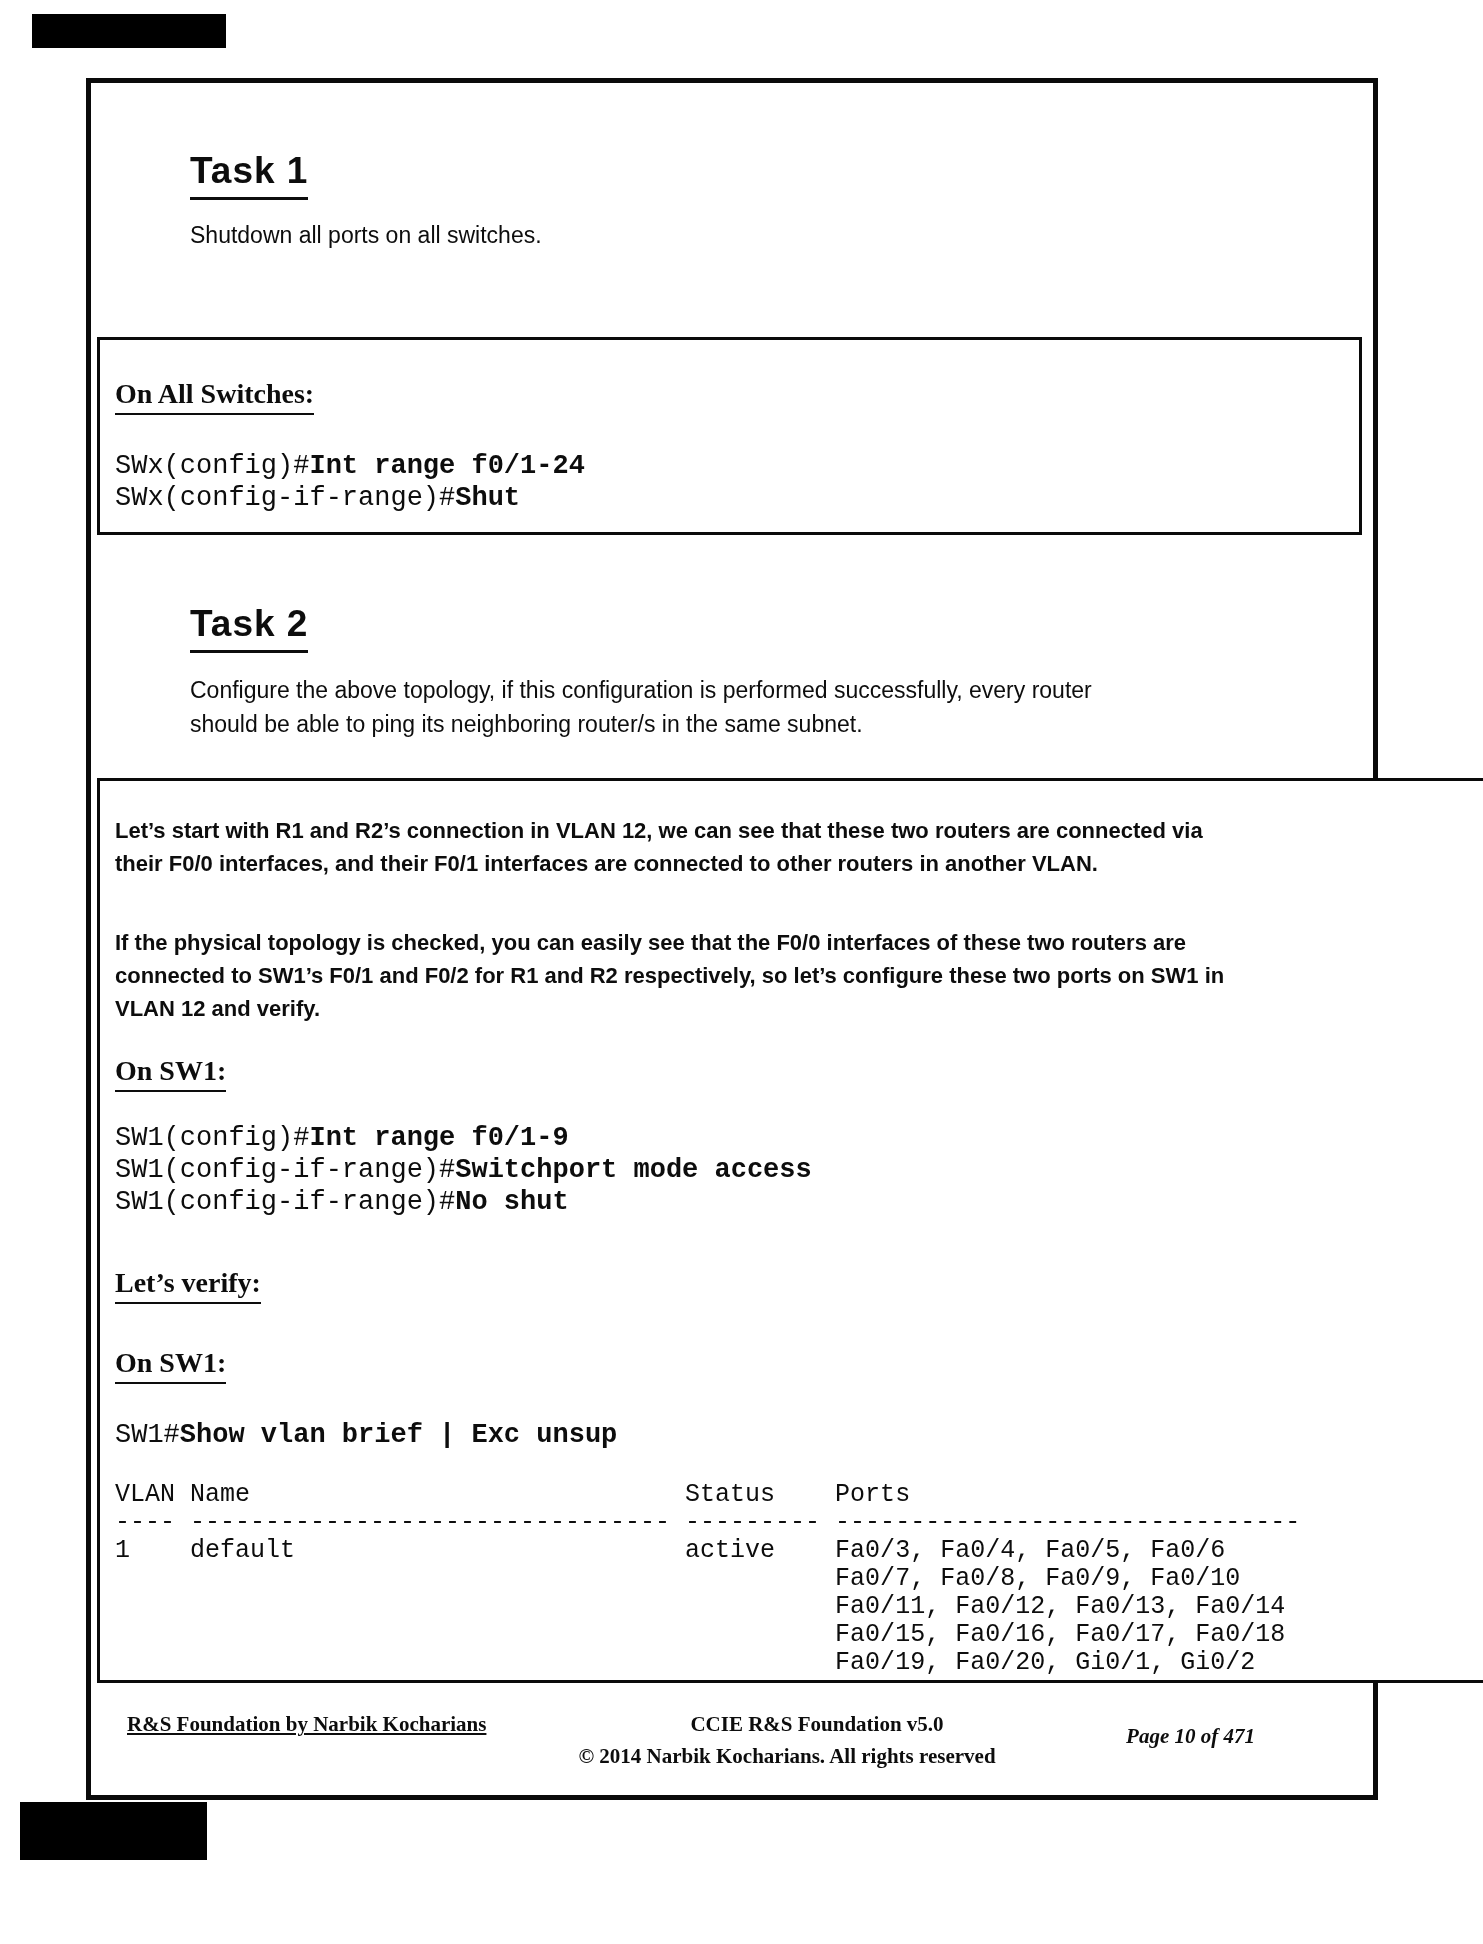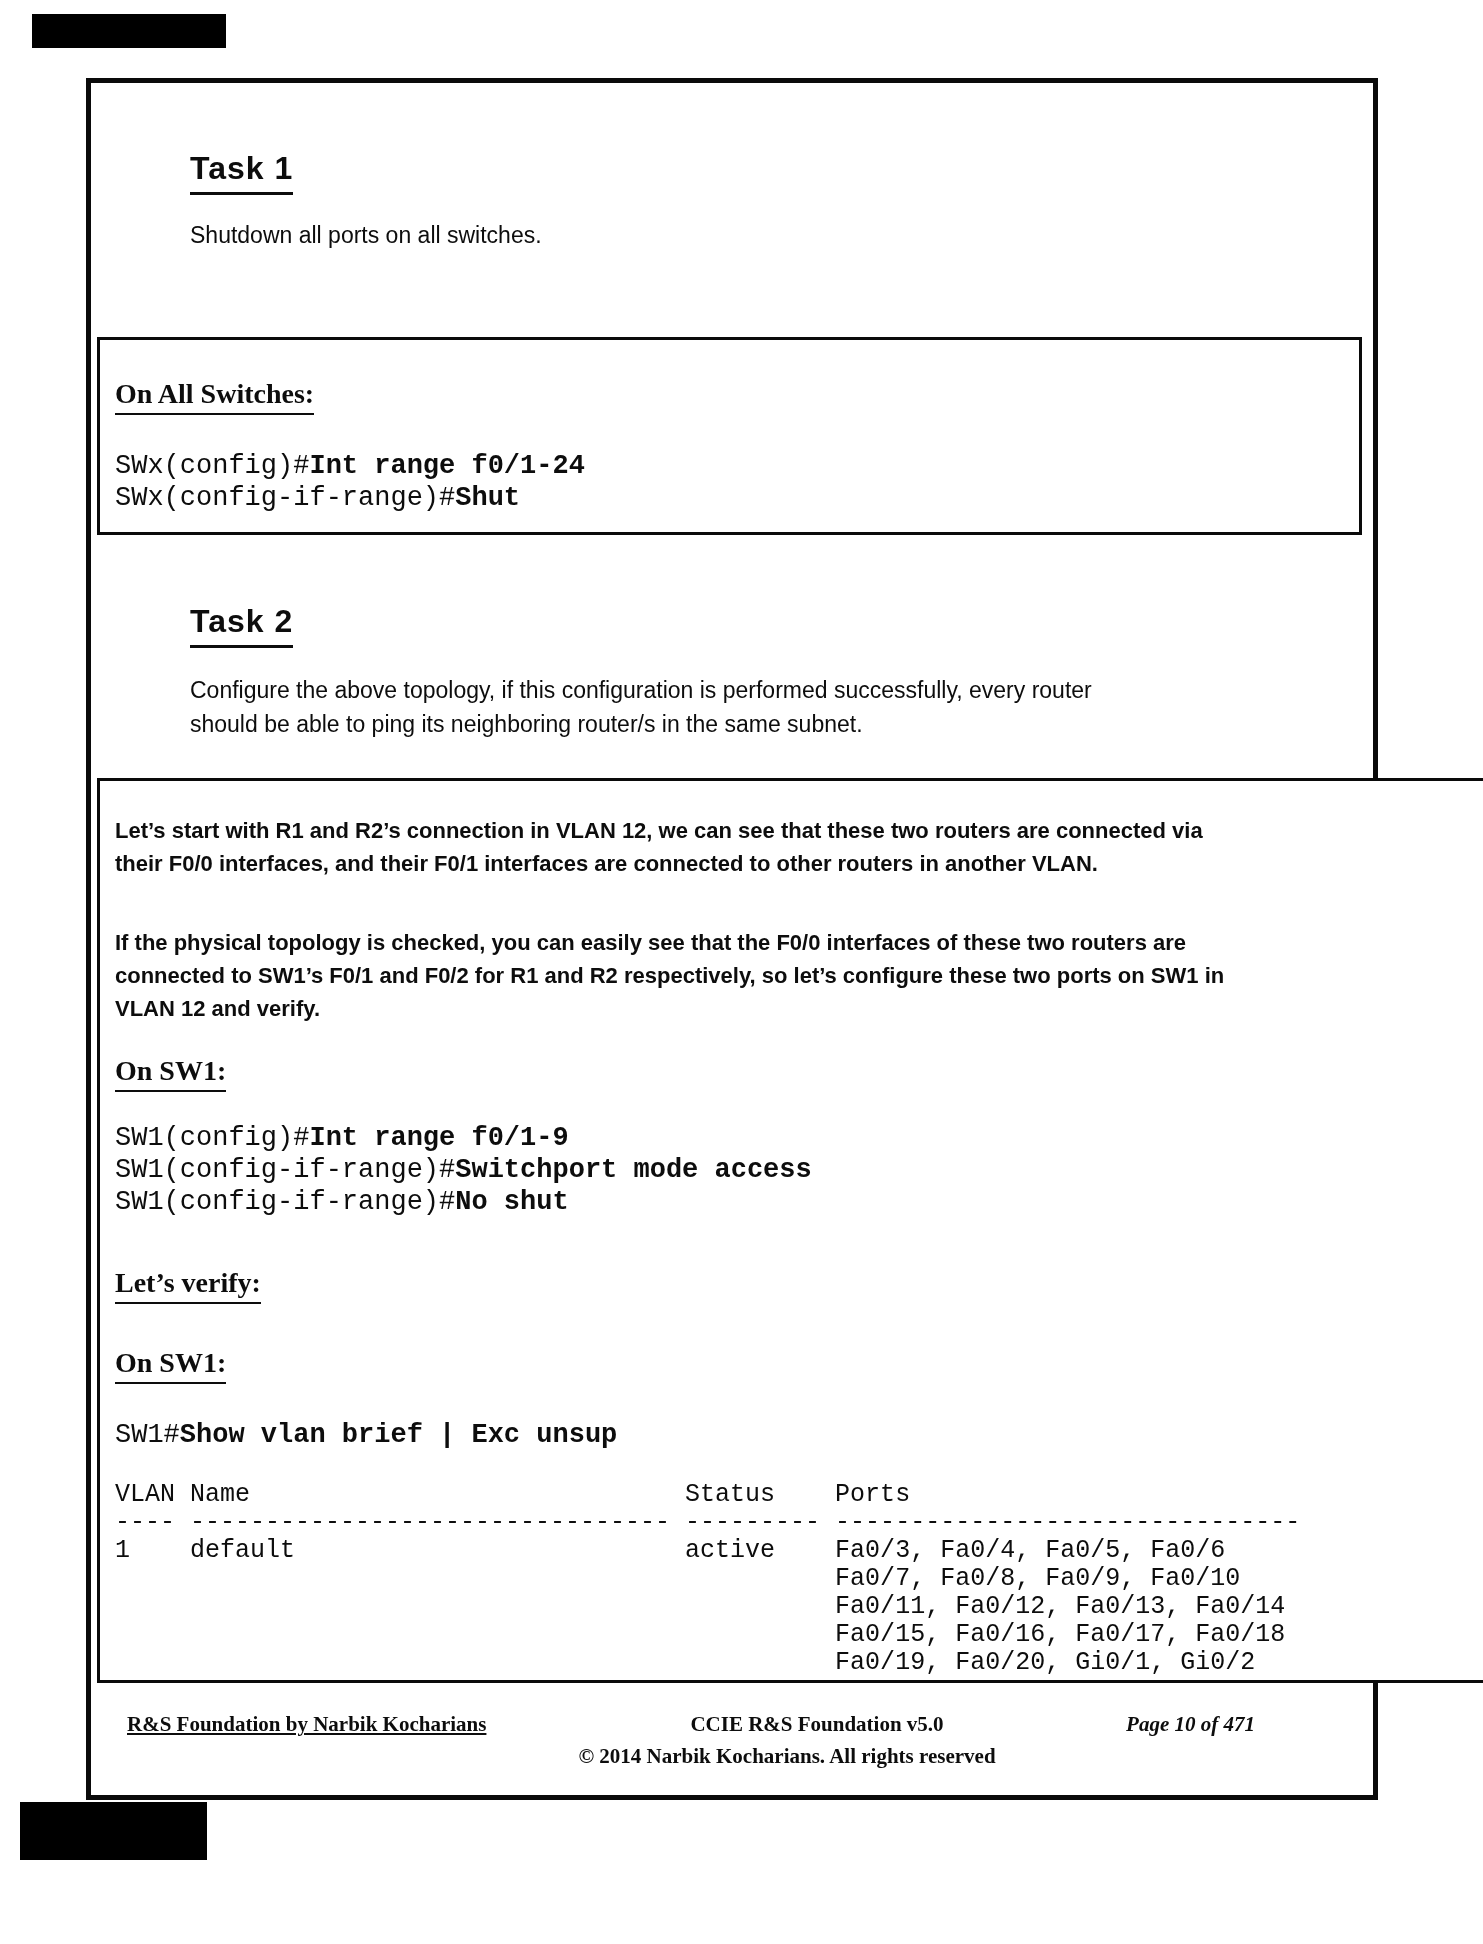--- a/index.html
+++ b/index.html
@@ -8,21 +8,21 @@
          font-family:"Liberation Sans", sans-serif; color:#0d0d0d; }
   .page { position:absolute; inset:0; background:#ffffff; overflow:hidden; }
 
   .redact { position:absolute; background:#000000; }
   .redact-top    { left:32px;  top:14px;   width:194px; height:34px; }
   .redact-bottom { left:20px;  top:1802px; width:187px; height:58px; }
 
   .frame { position:absolute; left:86px; top:78px; width:1292px; height:1722px;
            border:5px solid #0a0a0a; background:#ffffff; }
 
-  .task-title { position:absolute; font-weight:bold; font-size:32px;
+  .task-title { position:absolute; font-weight:bold; font-size:37px;
                 letter-spacing:1px; font-family:"Liberation Sans", sans-serif; }
   .task-title span { display:inline-block; border-bottom:3px solid #0d0d0d; padding-bottom:5px; }
   .t1 { left:99px; top:67px; }
   .t2 { left:99px; top:520px; }
 
   .body-text { position:absolute; font-size:23px; line-height:34px; white-space:pre-line; }
   .d1 { left:99px; top:135px; }
   .d2 { left:99px; top:590px; }
 
   .code-box { position:absolute; border:3px solid #0a0a0a; background:#ffffff; }
@@ -47,21 +47,21 @@
   .h-onsw1b  { margin-top:43px; }
   .cb2       { margin-top:35px; }
 
   .vlan-output { margin-top:30px; font-family:"Liberation Mono", monospace;
                  font-size:25px; line-height:28px; white-space:pre; }
 
   .footer { position:absolute; left:0; right:0; top:1629px; height:70px;
             font-family:"Liberation Serif", serif; font-weight:bold; font-size:21px; }
   .footer-left   { position:absolute; left:36px;  top:0;text-decoration:underline; }
   .footer-center { position:absolute; left:50%; top:0; transform:translateX(calc(-50% + 85px)); }
-  .footer-right  { position:absolute; right:118px; top:0; font-style:italic; }
+  .footer-right  { position:absolute; right:118px; top:12px; font-style:italic; }
   .footer-copy   { position:absolute; left:50%; top:32px; transform:translateX(calc(-50% + 55px)); }
 </style>
 </head>
 <body>
 
 <div class="page">
 
   <div class="redact redact-top"></div>
 
   <div class="frame">

